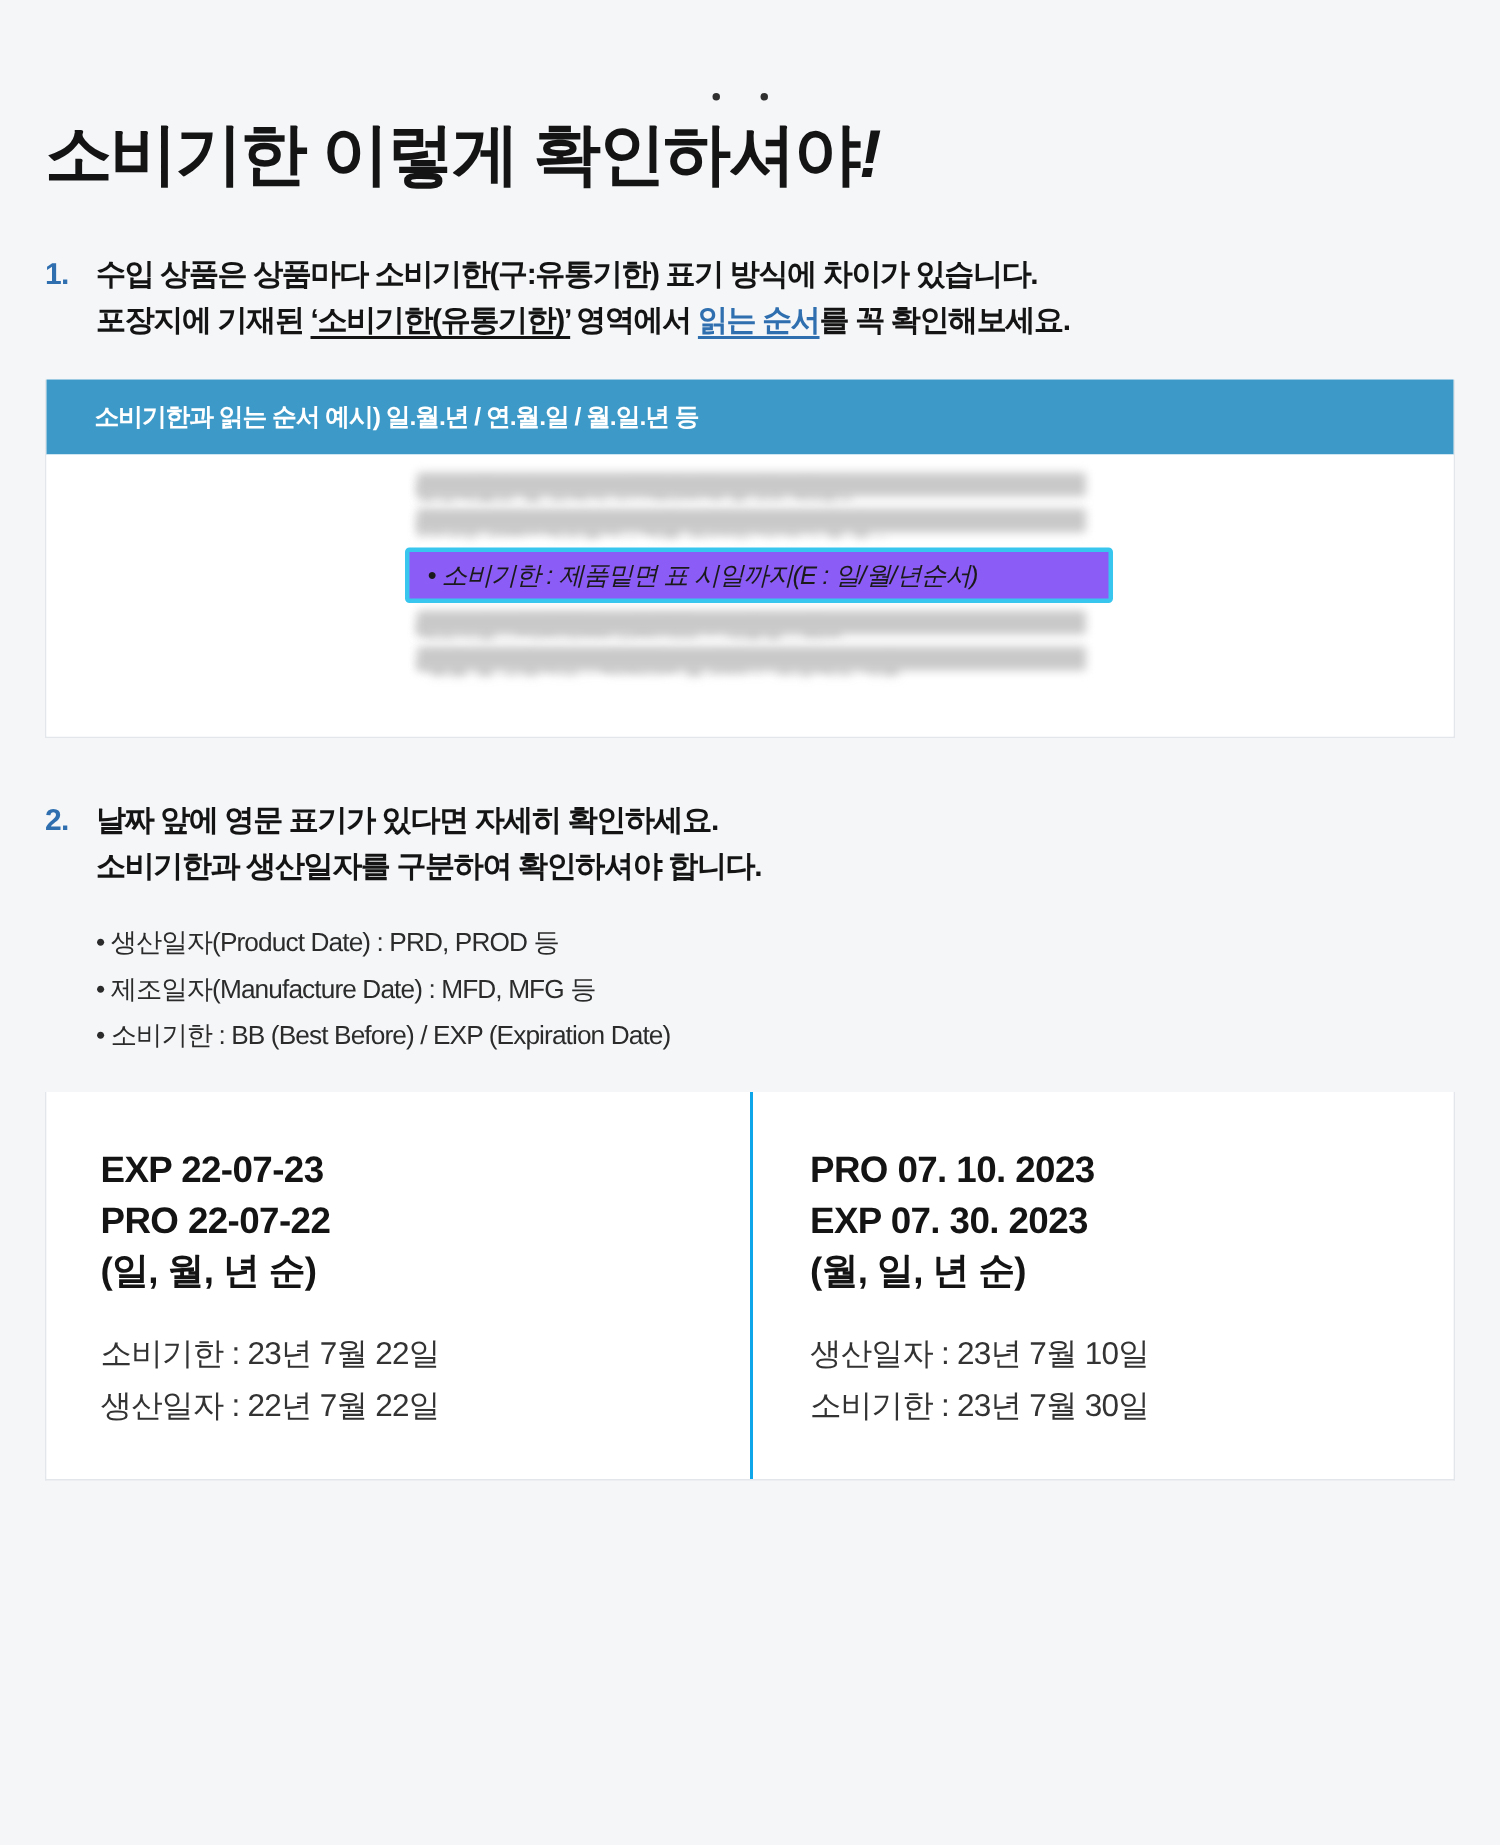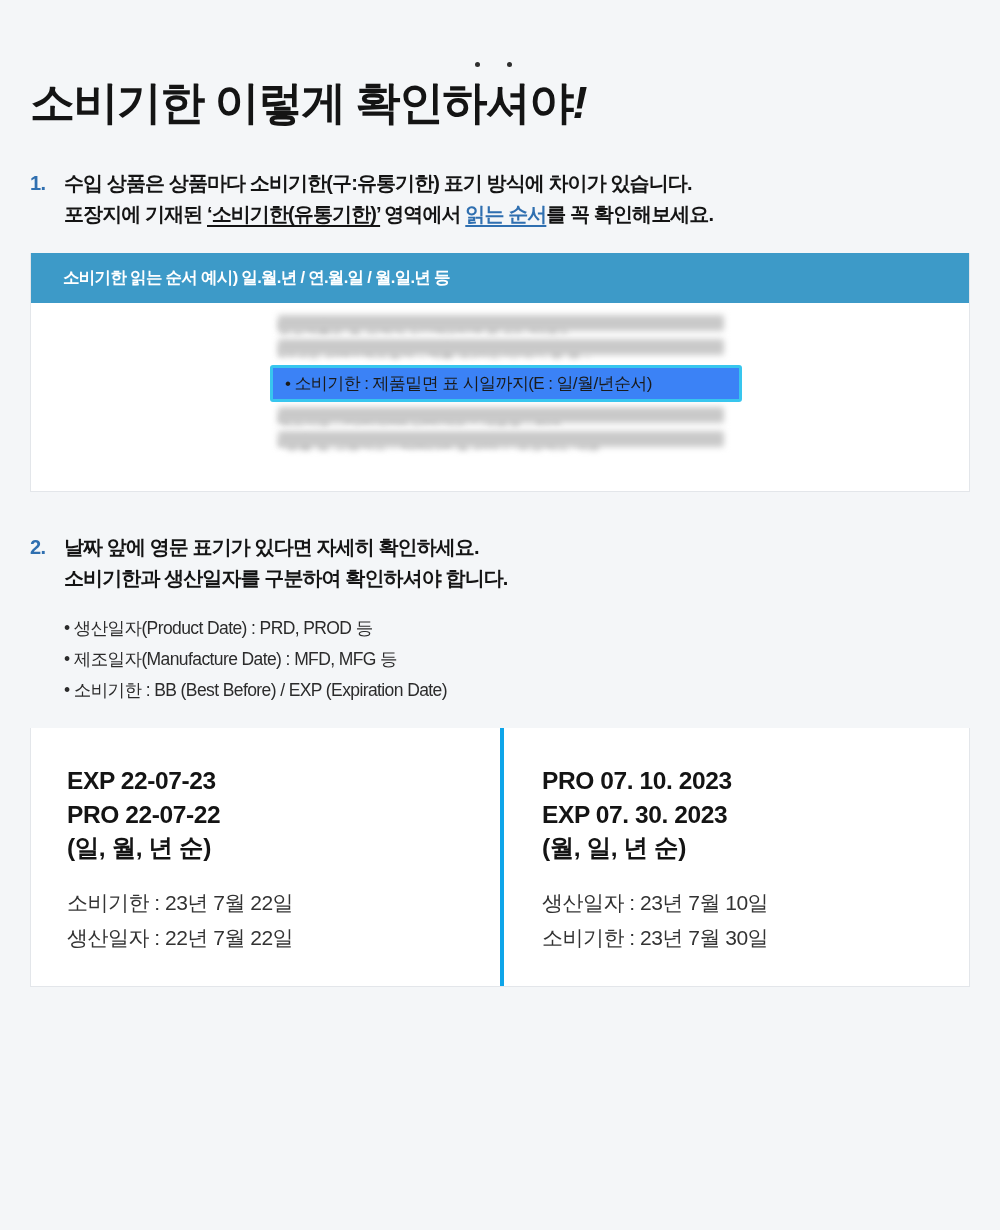--- a/index.html
+++ b/index.html
@@ -132,24 +132,25 @@
     font-family: "DejaVu Sans", sans-serif;
   }
   .highlight-line {
     position: absolute;
     left: 239px;
     top: 62px;
     width: 472px;
     height: 37px;
     border: 3px solid #38c6ee;
     border-radius: 3px;
-    background: #3b82f6;
+    background: #8b5cf6;
     display: flex;
     align-items: center;
     padding-left: 12px;
+    font-style: italic;
   }
   .highlight-line .ht {
     font-size: 17px;
     letter-spacing: -0.6px;
     color: #1a1a1a;
     font-family: "Liberation Sans", sans-serif;
   }
 
   
   .bullets {
@@ -164,21 +165,21 @@
   
   .examples {
     display: flex;
     min-height: 254px;
   }
   .ex-col {
     flex: 1 1 50%;
     padding: 36px 0 30px 36px;
   }
   .ex-col.right {
-    border-left: 4px solid #0ea5e9;
+    border-left: 2px solid #0ea5e9;
     padding-left: 38px;
   }
   .ex-big {
     font-size: 24.5px;
     font-weight: bold;
     line-height: 1.36;
     letter-spacing: -0.4px;
     color: #141414;
   }
   .ex-sub {
@@ -204,21 +205,21 @@
 
   <div class="step">
     <div class="step-num">1.</div>
     <div class="step-body">
       <span>수입 상품은 상품마다 소비기한(구:유통기한) 표기 방식에 차이가 있습니다.</span>
       <span class="line2"><span>포장지에 기재된 </span><span class="u">‘소비기한(유통기한)’</span><span> 영역에서 </span><span class="u-blue">읽는 순서</span><span>를 꼭 확인해보세요.</span></span>
     </div>
   </div>
 
   <div class="panel">
-    <div class="panel-head">소비기한 읽는 순서 예시) 일.월.년 / 연.월.일 / 월.일.년 등</div>
+    <div class="panel-head">소비기한과 읽는 순서 예시) 일.월.년 / 연.월.일 / 월.일.년 등</div>
     <div class="panel-body">
       <div class="label-mock">
         <div class="blur-text" style="top:16px;">정상제품은 및 요예식 1778/2478 분 23. 65분1</div>
         <div class="blur-text" style="top:40px;">23.2은 206+제조일자 , 제품 표20은서/내기 등 등 ,</div>
         <div class="blur-text" style="top:108px;">제조사명 : PORTEMA LIMITED • 내용량 : 804</div>
         <div class="blur-text" style="top:132px;">•용품 및 고등자소 : 42825A 및 205ㅣ-포장재도 내용</div>
         <div class="blur-block" style="top:12px; width:446px; height:16px;"></div>
         <div class="blur-block" style="top:36px; width:446px; height:16px;"></div>
         <div class="blur-block" style="top:104px; width:446px; height:16px;"></div>
         <div class="blur-block" style="top:128px; width:446px; height:16px;"></div>

